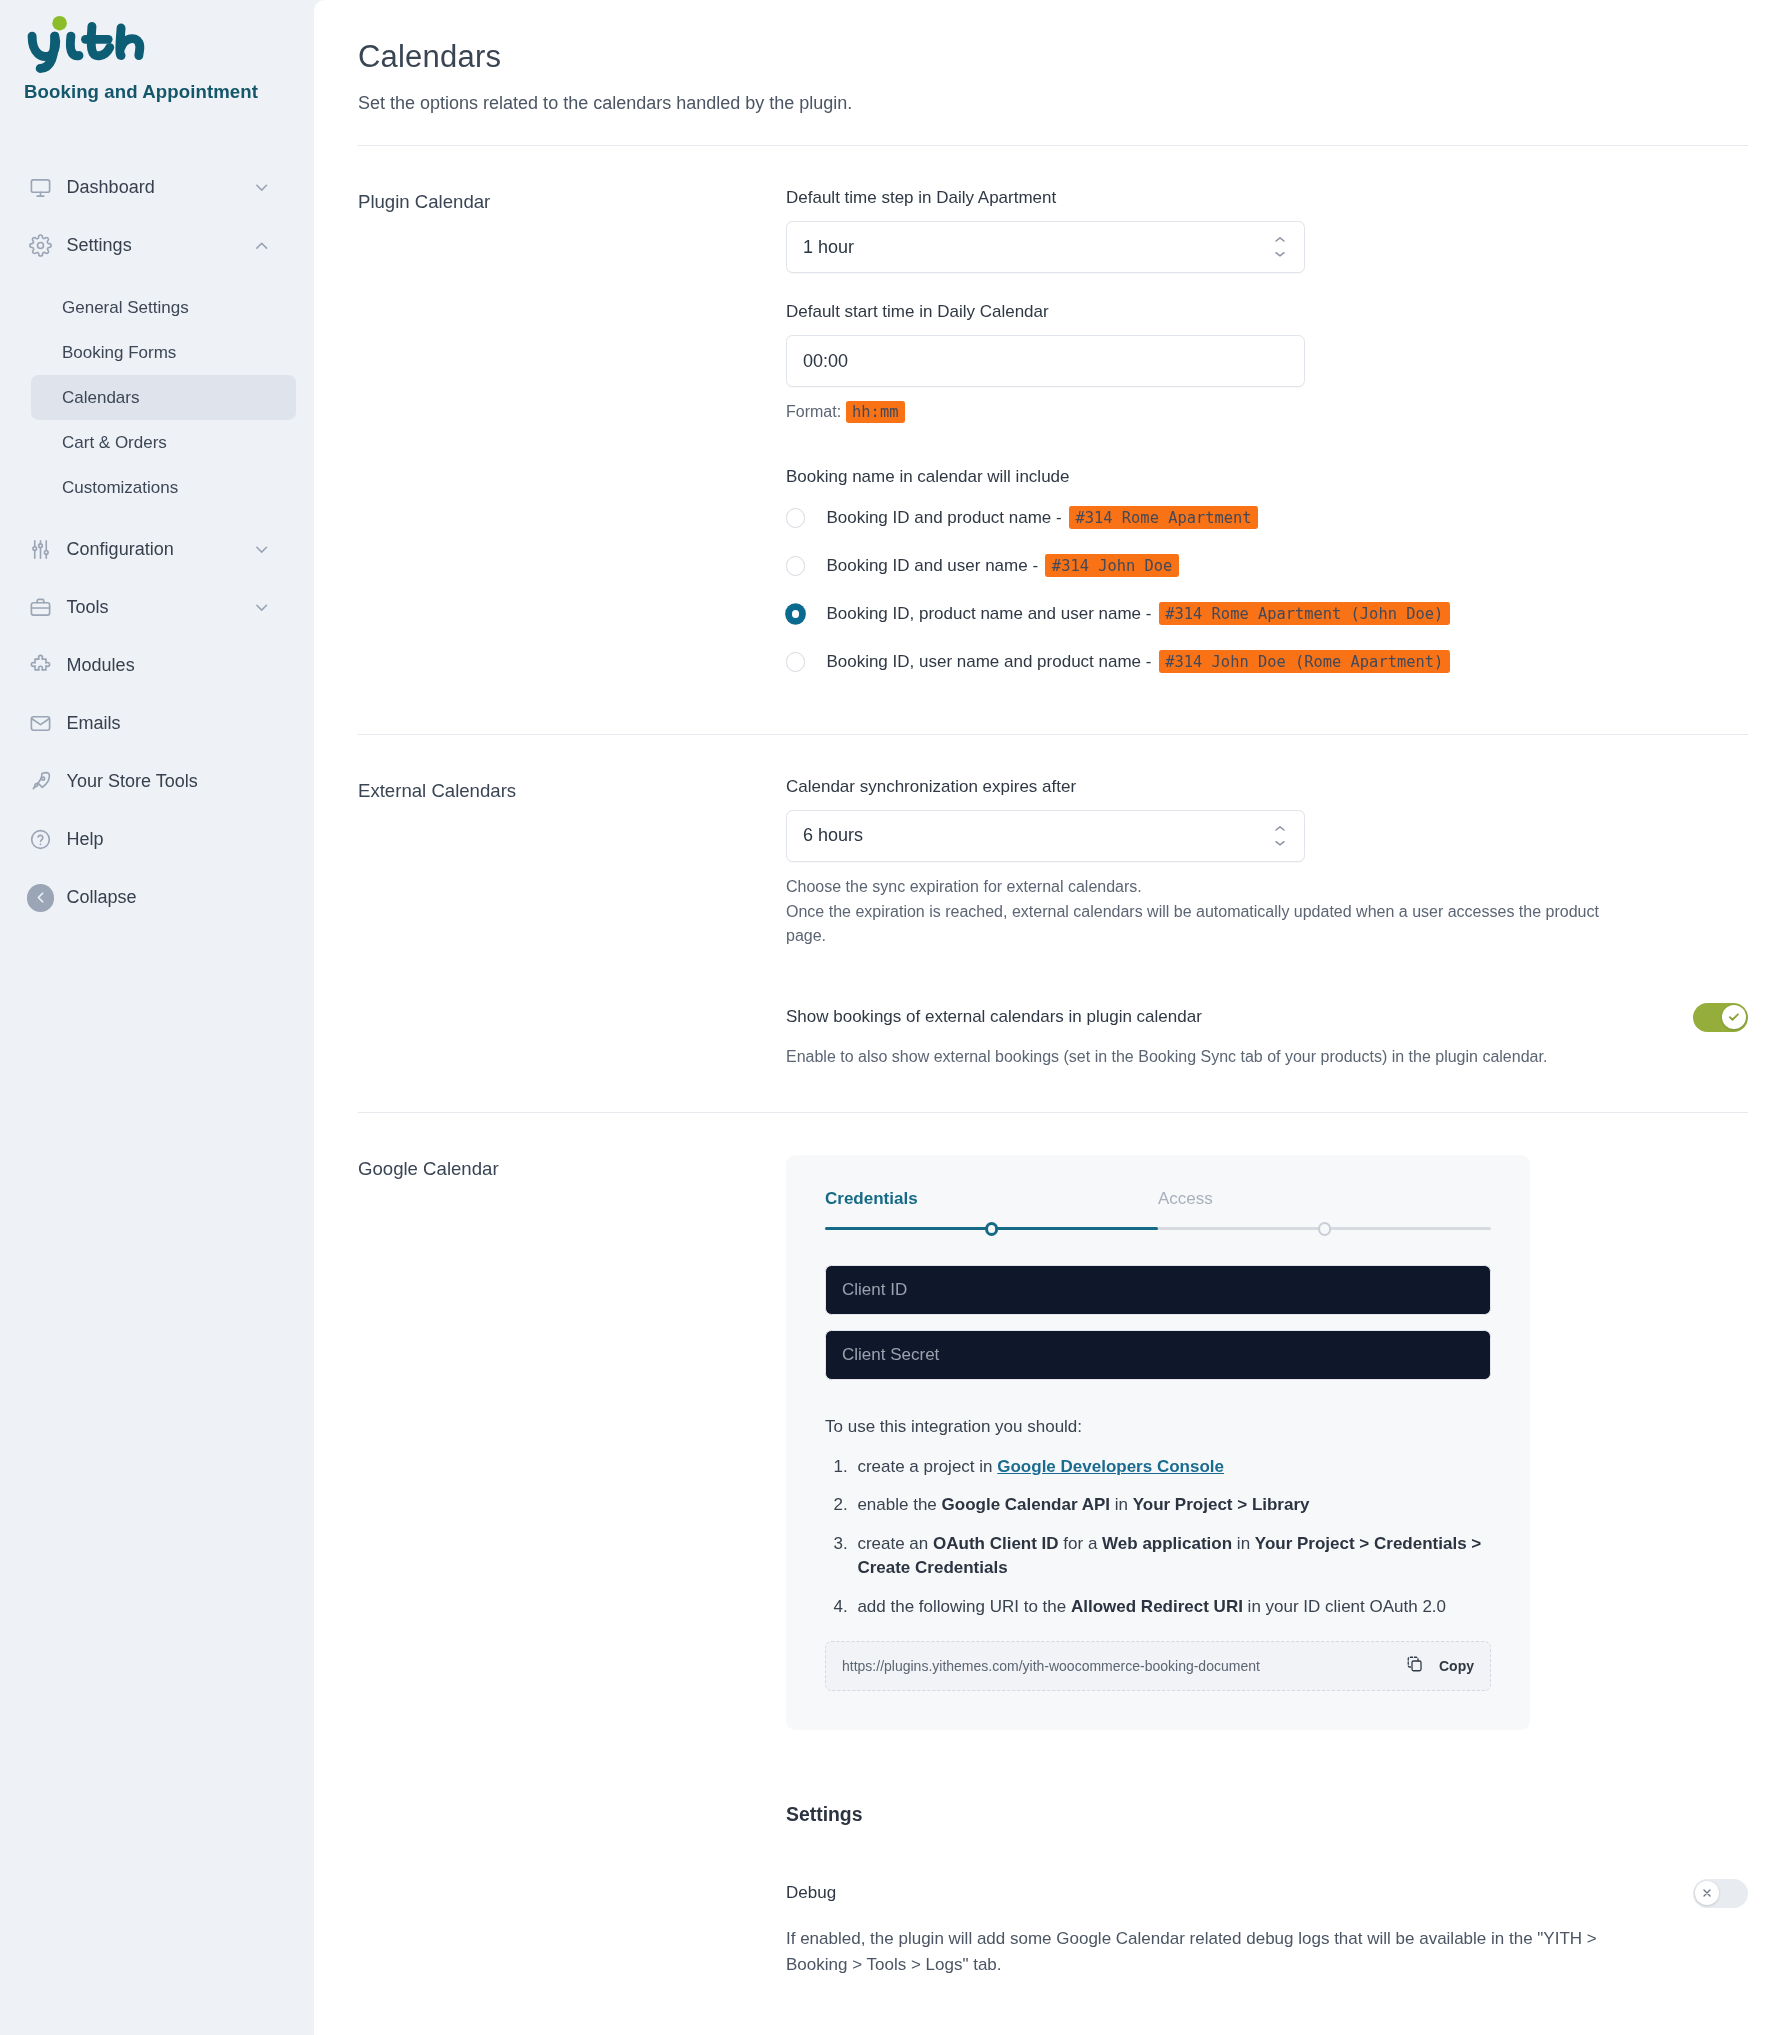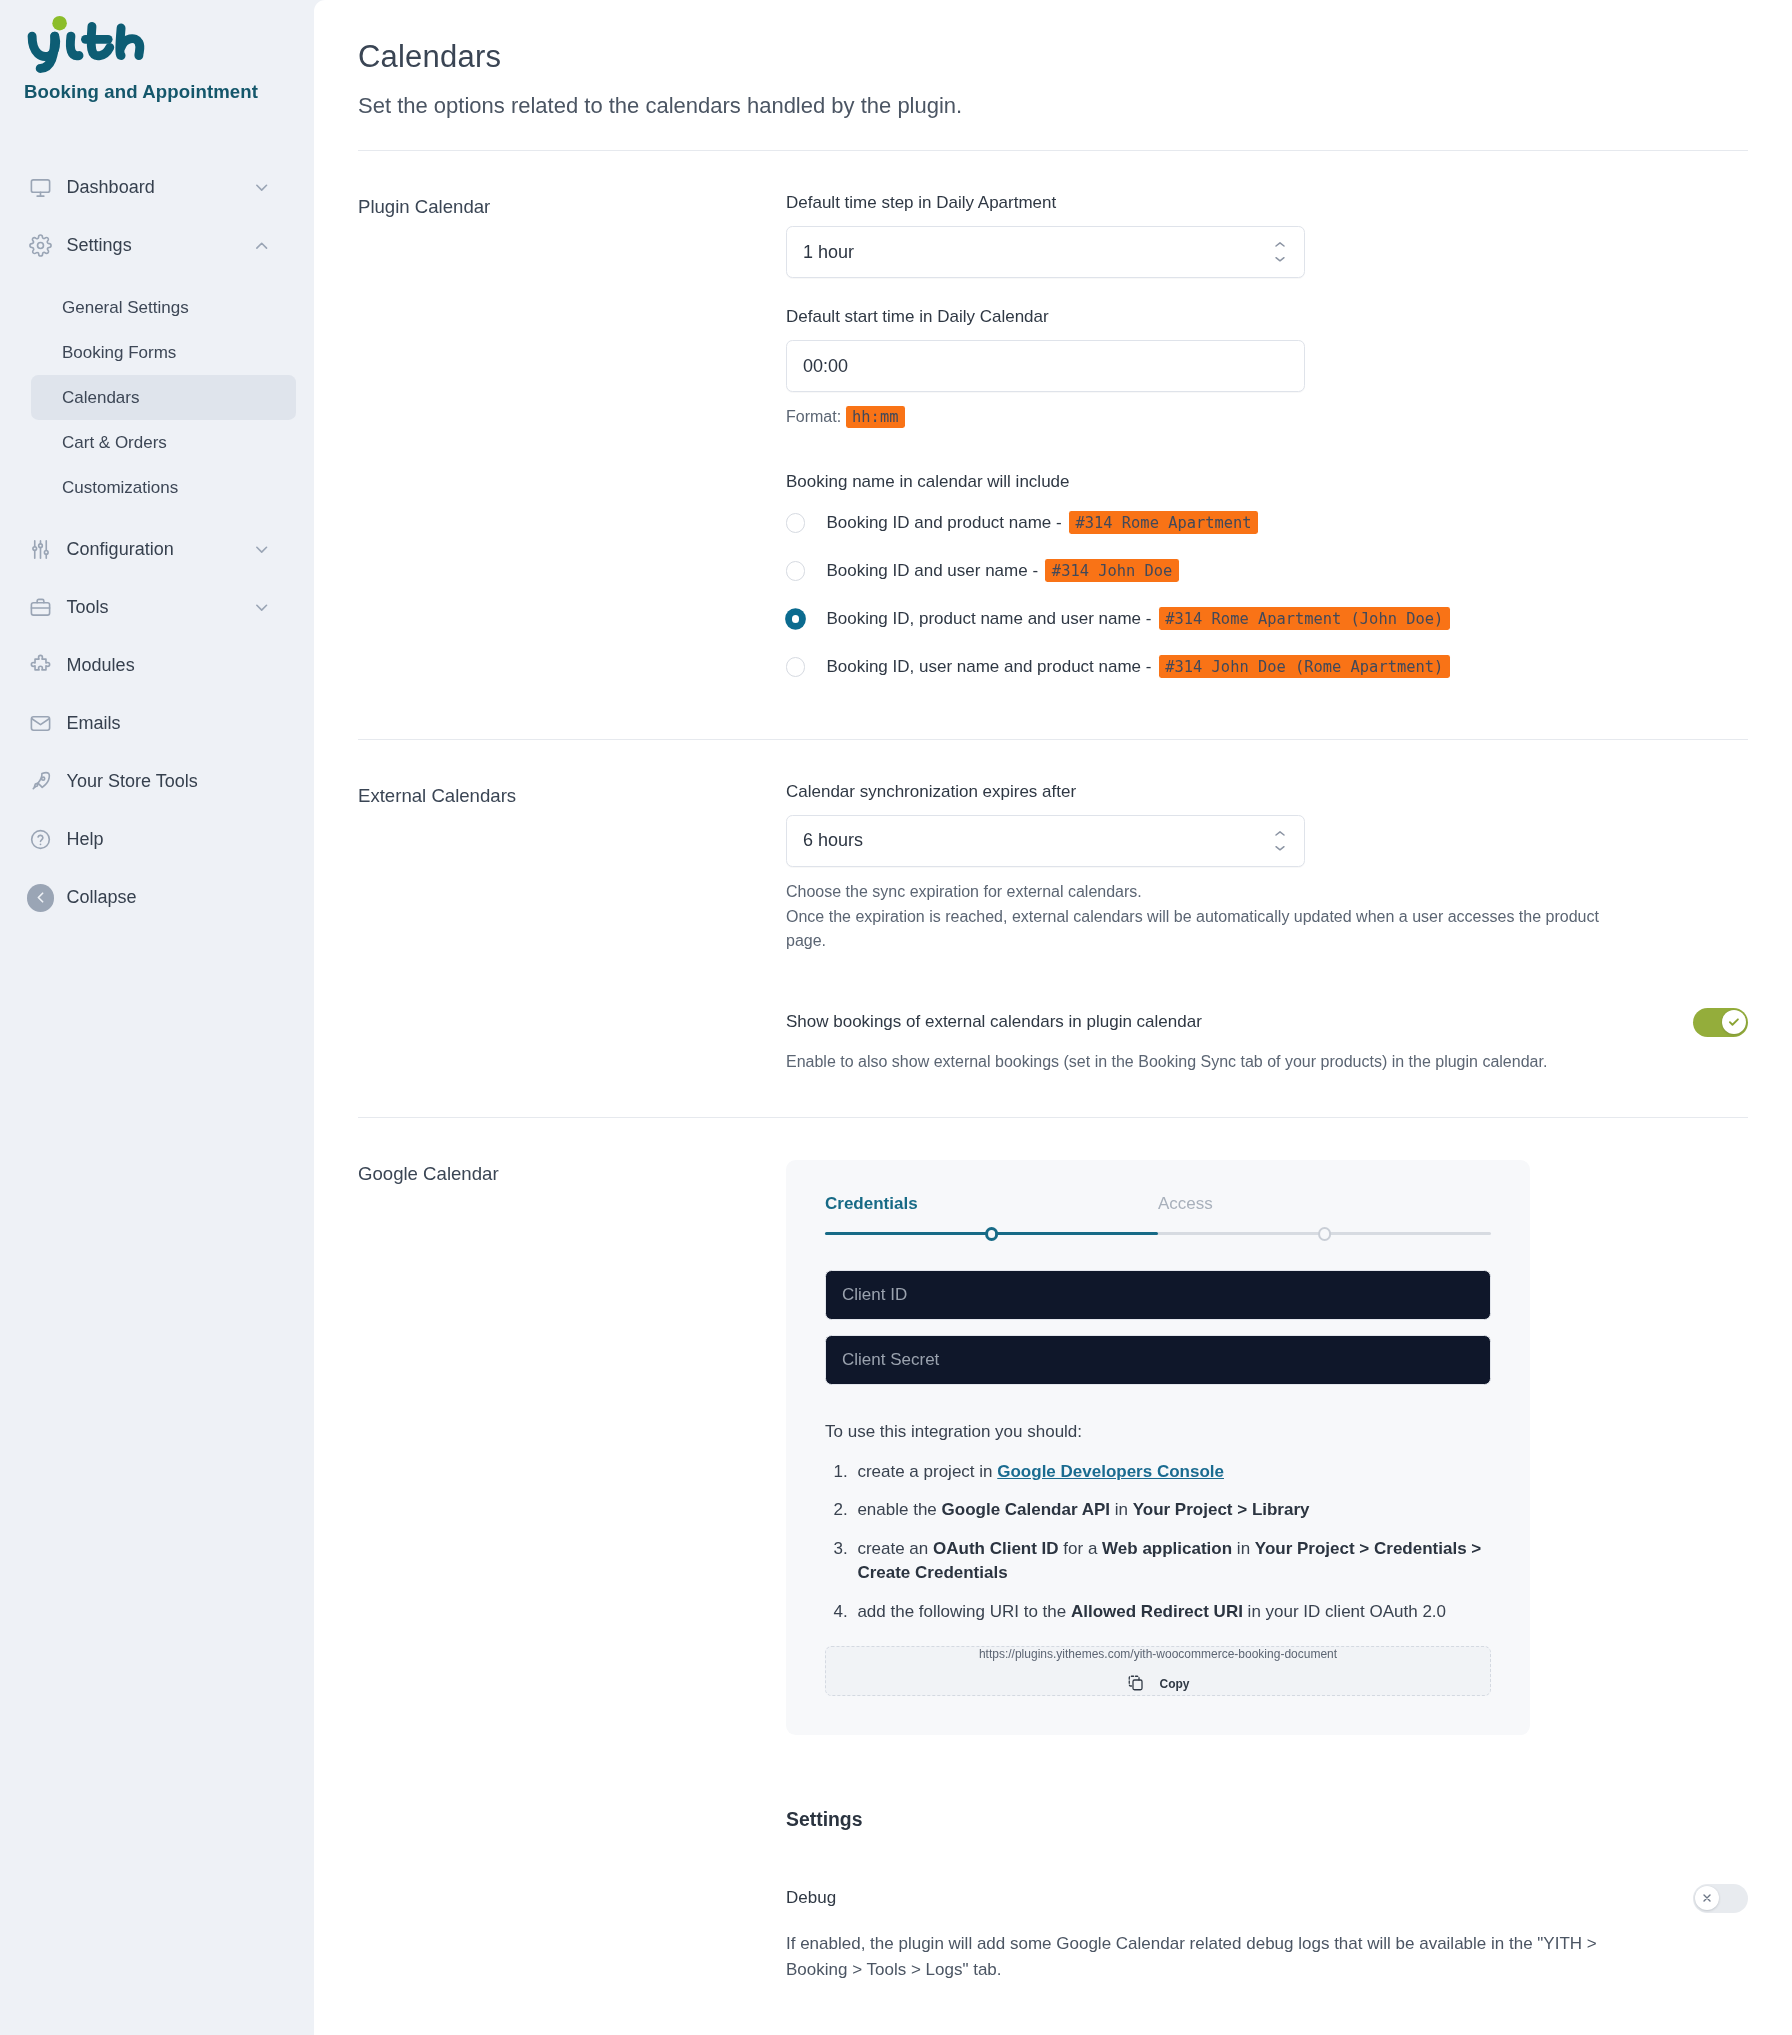--- a/index.html
+++ b/index.html
@@ -82,21 +82,21 @@
     background: #ffffff;
     border-top-left-radius: 11.3px;
     overflow: hidden;
     position: relative;
   }
   .page-head { padding: 39px 44px 0 44px; }
   .page-title {
     font-size: 31px; font-weight: 400; color: #3a4554; letter-spacing: 0.2px;
   }
   .page-desc {
-    margin-top: 18px; font-size: 22px; color: #4b5563;
+    margin-top: 18px; font-size: 18px; color: #4b5563;
   }
   .head-rule {
     margin-top: 31px;
     border-bottom: 0.8px solid #e6e9ee;
   }
 
   .section {
     display: flex;
     padding: 42px 44px 0 44px;
   }
@@ -272,23 +272,22 @@
   ol.gc-list a { color: #1a6b90; text-decoration: underline; font-weight: 700; }
 
   .copy-box {
     margin-top: 21px;
     height: 50px;
     border: 0.8px dashed #d4d9e1;
     border-radius: 6.5px;
     background: #f1f3f6;
     display: flex; align-items: center;
     padding: 0 16px;
-    font-size: 12px;
+    font-size: 14px;
     color: #5c6573;
-    flex-direction: column;
   }
   .copy-box .url {
     flex: 1; overflow: hidden; white-space: nowrap; text-overflow: clip;
   }
   .copy-btn {
     display: flex; align-items: center; gap: 15px;
     font-weight: 700; color: #2f3844; cursor: pointer;
     white-space: nowrap;
   }
 

